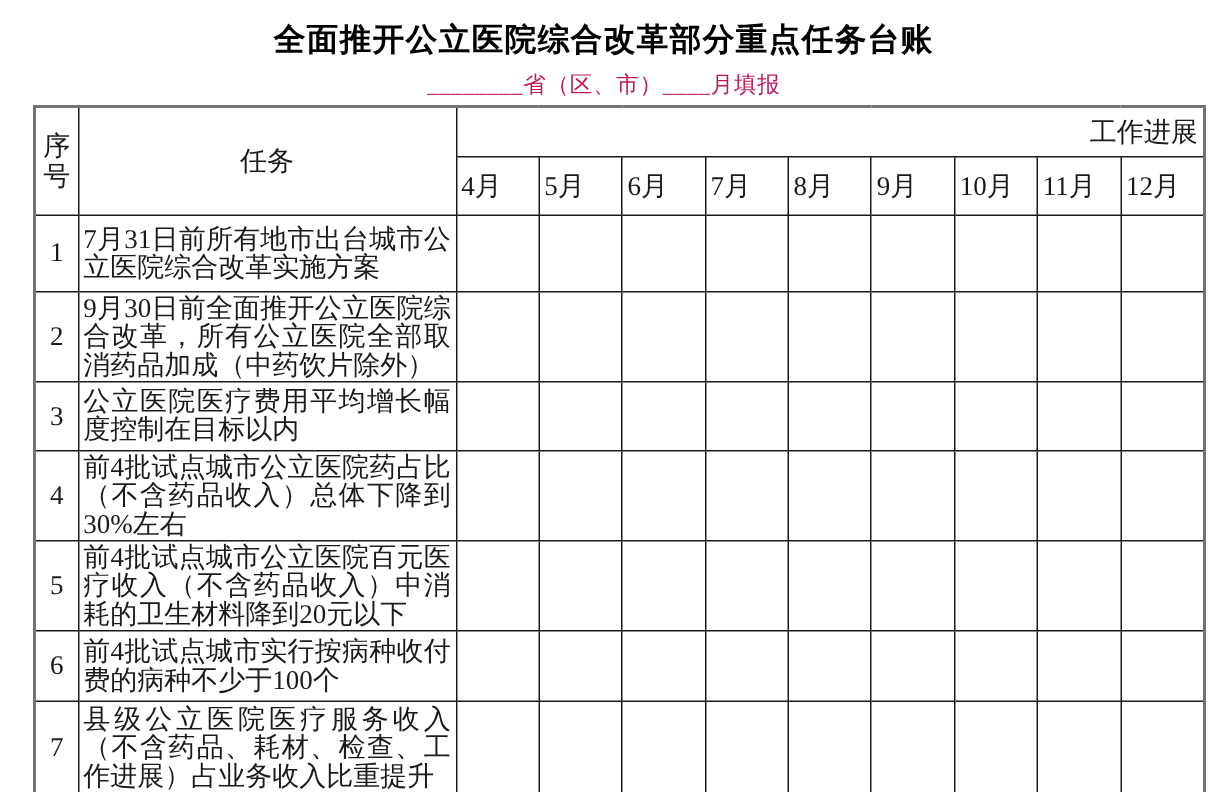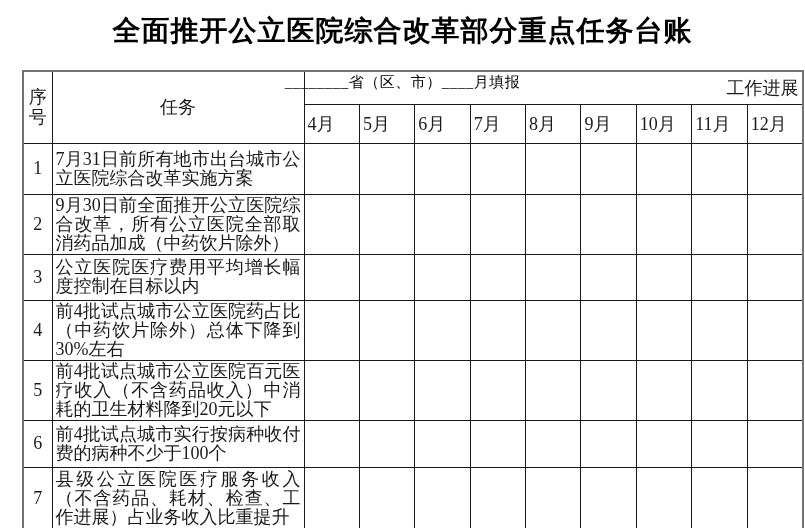--- a/index.html
+++ b/index.html
@@ -9,31 +9,31 @@
     height: 528px;
     background: #ffffff;
     font-family: "Liberation Serif", serif;
     color: #1a1a1a;
     overflow: hidden;
   }
   .doc-title {
     margin: 0;
     padding-top: 12px;
     text-align: center;
-    font-size: 28px;
+    font-size: 21px;
     font-weight: bold;
     letter-spacing: 1px;
     color: #000000;
   }
   .doc-subtitle {
-    margin: 16px;
+    margin: 0;
     padding-top: 7px;
     text-align: center;
     font-size: 15px;
-    color: #000000;
+    color: #be185d;
     letter-spacing: 0.5px;
   }
   .doc-subtitle span { white-space: pre; }
   table.ledger {
     position: absolute;
     left: 22px;
     top: 70px;
     width: 780px;
     border-collapse: collapse;
     table-layout: fixed;
@@ -151,21 +151,21 @@
         <td></td>
           <td></td>
         <td></td>
           <td></td>
         <td></td>
           <td></td>
         <td></td>
       </tr>
       <tr>
         <td class="idx">4</td>
-        <td class="task">前4批试点城市公立医院药占比（中药饮片除外）总体下降到30%左右</td>
+        <td class="task">前4批试点城市公立医院药占比（不含药品收入）总体下降到30%左右</td>
         <td></td>
           <td></td>
         <td></td>
           <td></td>
         <td></td>
           <td></td>
         <td></td>
           <td></td>
         <td></td>
       </tr>

